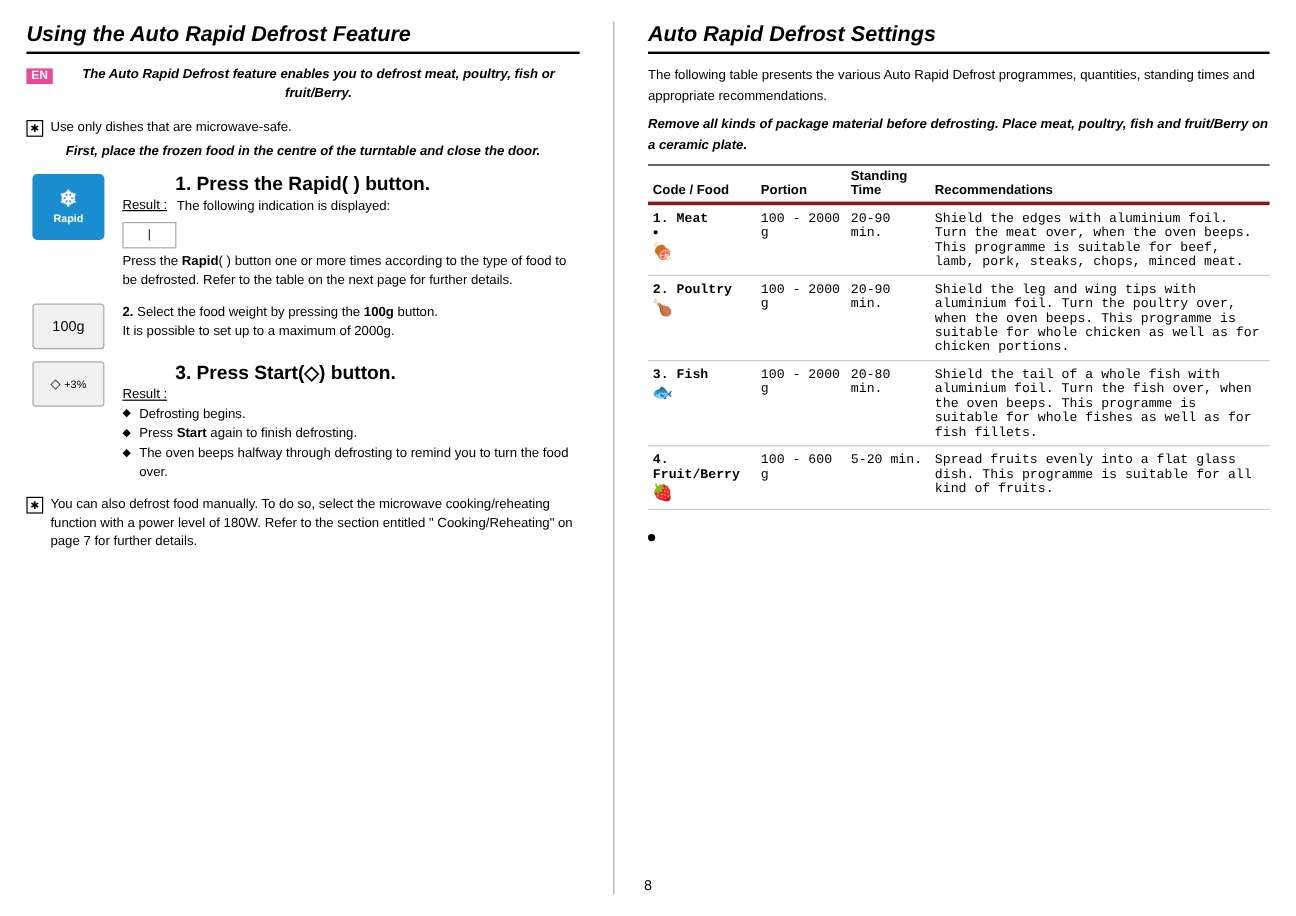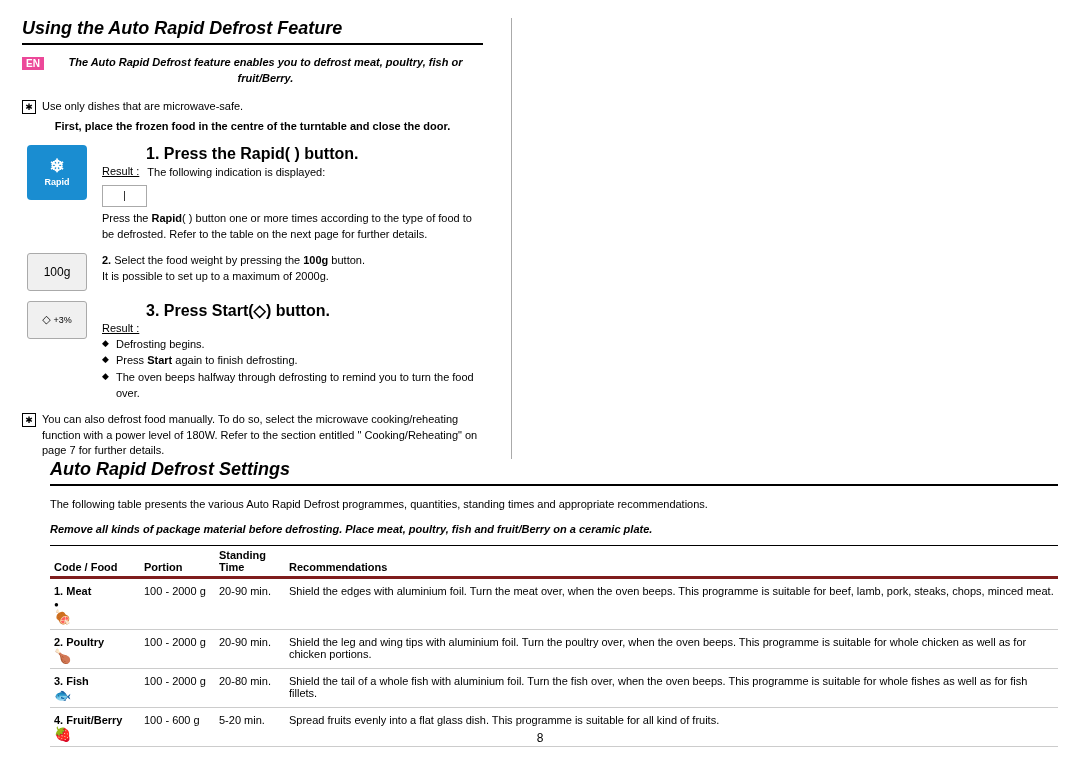--- a/index.html
+++ b/index.html
@@ -7,21 +7,21 @@
       width: 1080px;
       height: 763px;
       background: #fff;
       font-family: Arial, sans-serif;
       font-size: 11px;
       color: #000;
       overflow: hidden;
     }
     .page {
       display: flex;
-      flex-direction: column;
+      flex-direction: row;
       width: 1080px;
       height: 763px;
       padding: 18px 22px 18px 22px;
       gap: 0;
     }
     
     .left-col {
       width: 490px;
       padding-right: 28px;
       border-right: 1px solid #aaa;
@@ -82,21 +82,21 @@
       justify-content: center;
       font-size: 9px;
       flex-shrink: 0;
       margin-top: 1px;
     }
 
     .note-text {
       font-size: 11px;
       line-height: 1.45;
     }
-    .bold-italic { font-weight: bold; }
+    .bold-italic { font-weight: bold; font-style: italic; }
 
     
     .steps-area {
       margin-top: 10px;
     }
 
     
     .step-row {
       display: flex;
       flex-direction: row;
@@ -270,20 +270,21 @@
       vertical-align: bottom;
     }
     .defrost-table td {
       font-size: 11px;
       padding: 4px 4px;
       vertical-align: top;
       border-bottom: 1px solid #ccc;
     }
     .defrost-table tr.food-row td {
       padding-top: 6px;
+      font-family: Liberation Mono, monospace;
     }
     .food-name {
       font-weight: bold;
     }
     .food-icon {
       font-size: 14px;
       margin-top: 2px;
     }
     .col-food { width: 90px; }
     .col-portion { width: 75px; }

